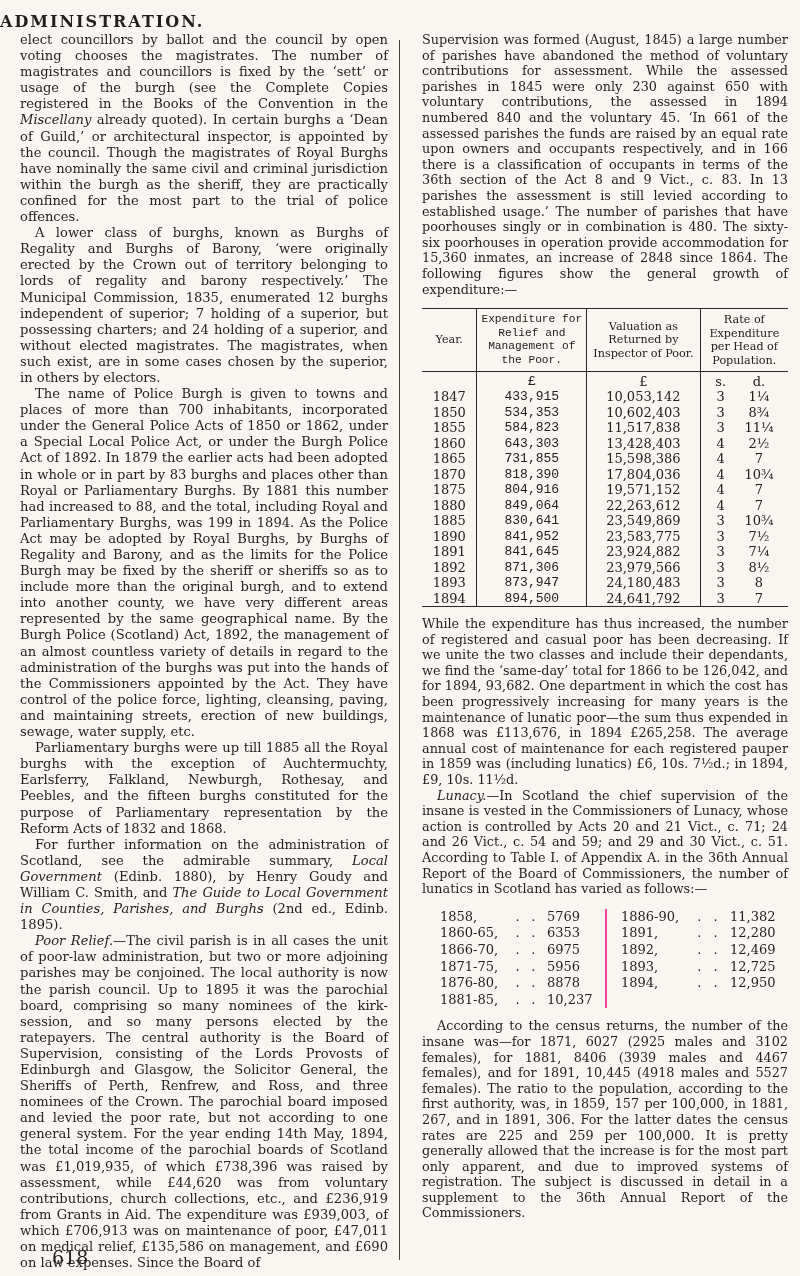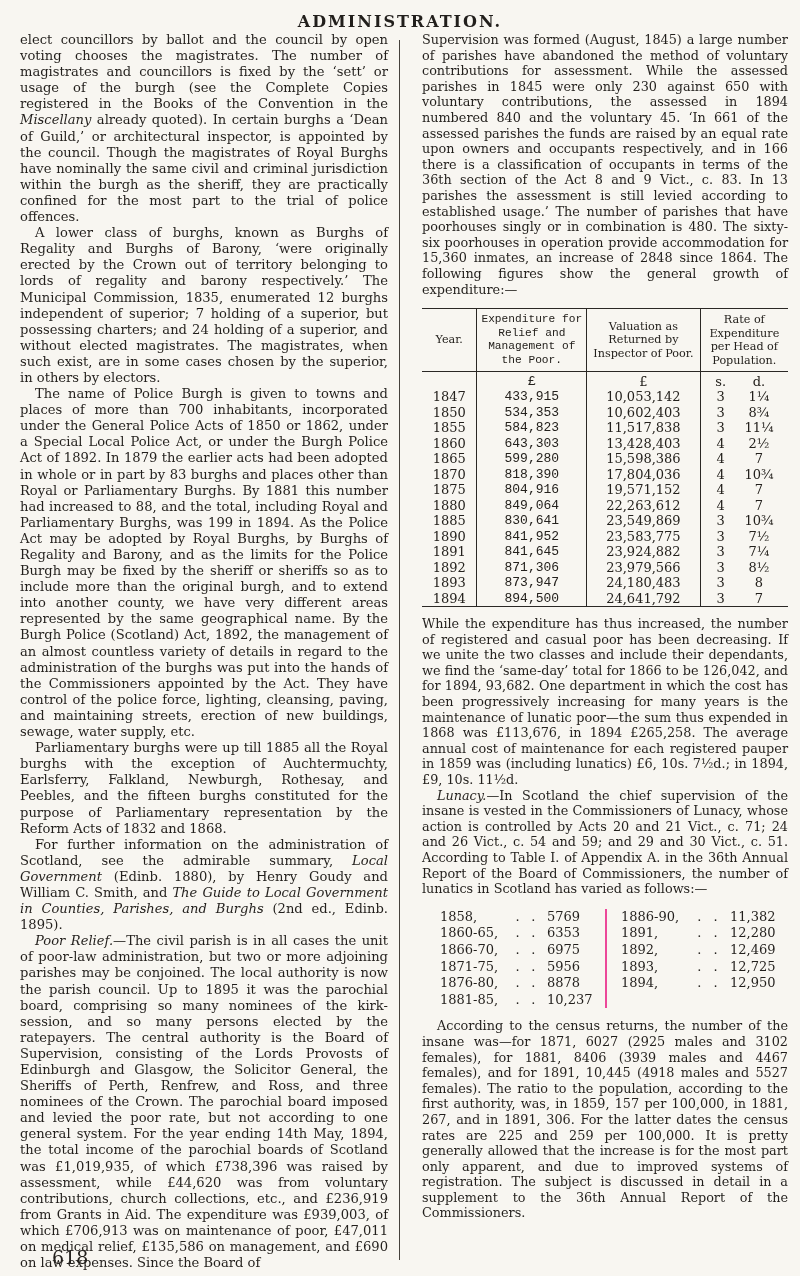--- a/index.html
+++ b/index.html
@@ -6,21 +6,20 @@
   .page{
     position:relative;
     width:800px;height:1276px;
     background:#f8f6f1;
     color:#221f1c;
     font-family:"DejaVu Serif","Liberation Serif",serif;
     overflow:hidden;
     box-sizing:border-box;
   }
   .running-head{
-    text-align:center;
     font-weight:bold;
     font-size:16px;
     letter-spacing:2px;
     padding-top:12px;
     height:30px;
     box-sizing:border-box;
   }
   .columns{
     display:flex;
     padding:2px 12px 0 20px;
@@ -141,21 +140,21 @@
               <td class="rate"><span class="s">3</span><span class="d">11¼</span></td>
             </tr>
             <tr>
               <td>1860</td>
               <td>643,303</td>
               <td>13,428,403</td>
               <td class="rate"><span class="s">4</span><span class="d">2½</span></td>
             </tr>
             <tr>
               <td>1865</td>
-              <td>599,280</td>
+              <td>731,855</td>
               <td>15,598,386</td>
               <td class="rate"><span class="s">4</span><span class="d">7</span></td>
             </tr>
             <tr>
               <td>1870</td>
               <td>818,390</td>
               <td>17,804,036</td>
               <td class="rate"><span class="s">4</span><span class="d">10¾</span></td>
             </tr>
             <tr>

